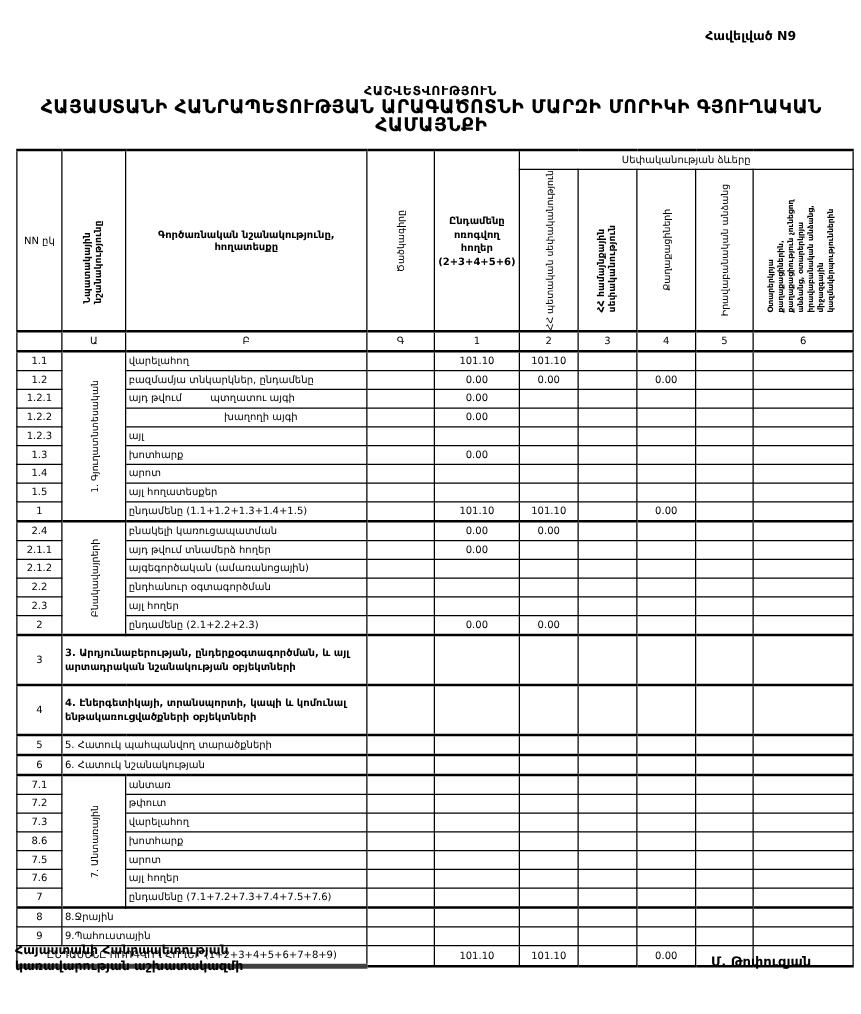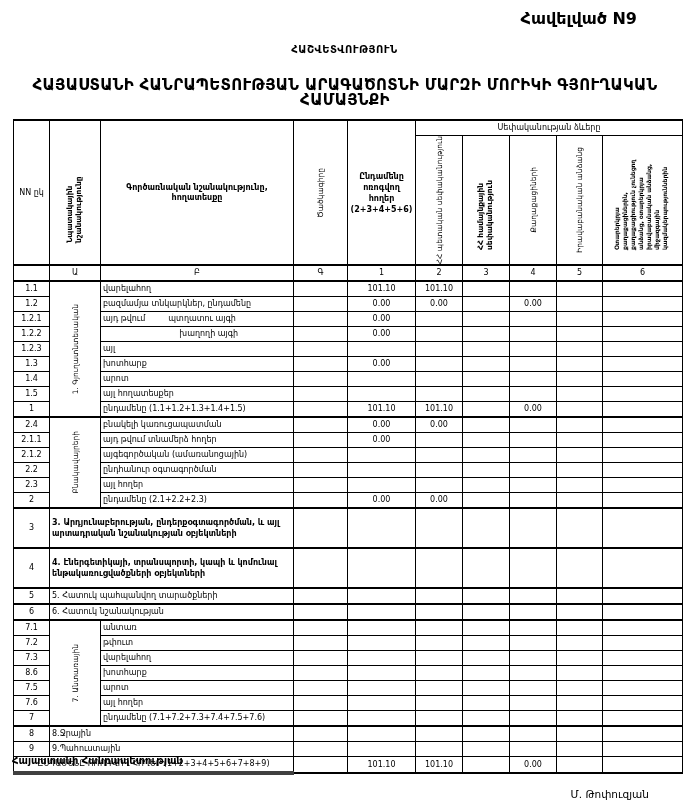--- a/index.html
+++ b/index.html
@@ -1,30 +1,30 @@
 <!DOCTYPE html>
 <html><head>
 <meta charset="utf-8">
 <style>
   html, body { margin:0; padding:0; background:#fff; }
   body { width:689px; height:811px; position:relative; overflow:hidden; font-family:"DejaVu Sans", sans-serif; color:#000; }
-  .appendix { position:absolute; right:52px; top:12px; text-align:right; font-size:16px; font-weight:bold; line-height:13px; }
+  .appendix { position:absolute; right:52px; top:23px; text-align:right; font-size:10px; font-weight:bold; line-height:13px; }
   .appendix div { white-space:nowrap; }
-  .doc-kind { position:absolute; left:0; width:689px; top:44px; text-align:center; font-size:10px; font-weight:bold; letter-spacing:0.5px; }
+  .doc-kind { position:absolute; left:0; width:689px; top:68px; text-align:center; font-size:10px; font-weight:bold; letter-spacing:0.5px; }
   .doc-title { position:absolute; left:30px; width:630px; top:78px; text-align:center; font-size:15px; font-weight:bold; line-height:15px; letter-spacing:0.3px; }
   table.grid { position:absolute; left:13px; top:119px; width:669px; border-collapse:collapse; table-layout:fixed; font-size:8px; }
   table.grid td { border:1px solid #000; padding:0 2px; height:14px; line-height:10px; overflow:hidden; white-space:nowrap; }
   table.grid .thick-t td { border-top:2px solid #000; }
   .c { text-align:center; }
   .num { text-align:center; }
   .rot { writing-mode:vertical-rl; transform:rotate(180deg); margin:0 auto; font-size:7.5px; line-height:9px; white-space:nowrap; }
   .wrap { white-space:normal !important;font-weight:bold; }
   .head-row td { height:118px; vertical-align:middle; }
   .footer-left { position:absolute; left:12px; top:754px; font-size:10px; font-weight:bold; line-height:13px; }
-  .footer-right { position:absolute; right:40px; top:788px; font-size:10.5px; font-weight:normal; }
+  .footer-right { position:absolute; right:40px; top:764px; font-size:10.5px; font-weight:bold; }
 </style>
 </head>
 <body>
 
 <div class="appendix">
   <div>Հավելված N9</div>
 </div>
 
 <div class="doc-kind">ՀԱՇՎԵՏՎՈՒԹՅՈՒՆ</div>
 
@@ -418,14 +418,15 @@
       <td class="num" style="border-bottom:2px solid #000"></td>
       <td class="num" style="border-bottom:2px solid #000">0.00</td>
       <td class="num" style="border-bottom:2px solid #000"></td>
       <td class="num" style="border-bottom:2px solid #000"></td>
     </tr>
   </tbody>
 </table>
 
 <div class="footer-left">
   <div>Հայաստանի Հանրապետության</div>
+  <div>կառավարության աշխատակազմի</div>
 </div>
 <div class="footer-right">Մ. Թոփուզյան</div>
 
 </body></html>

